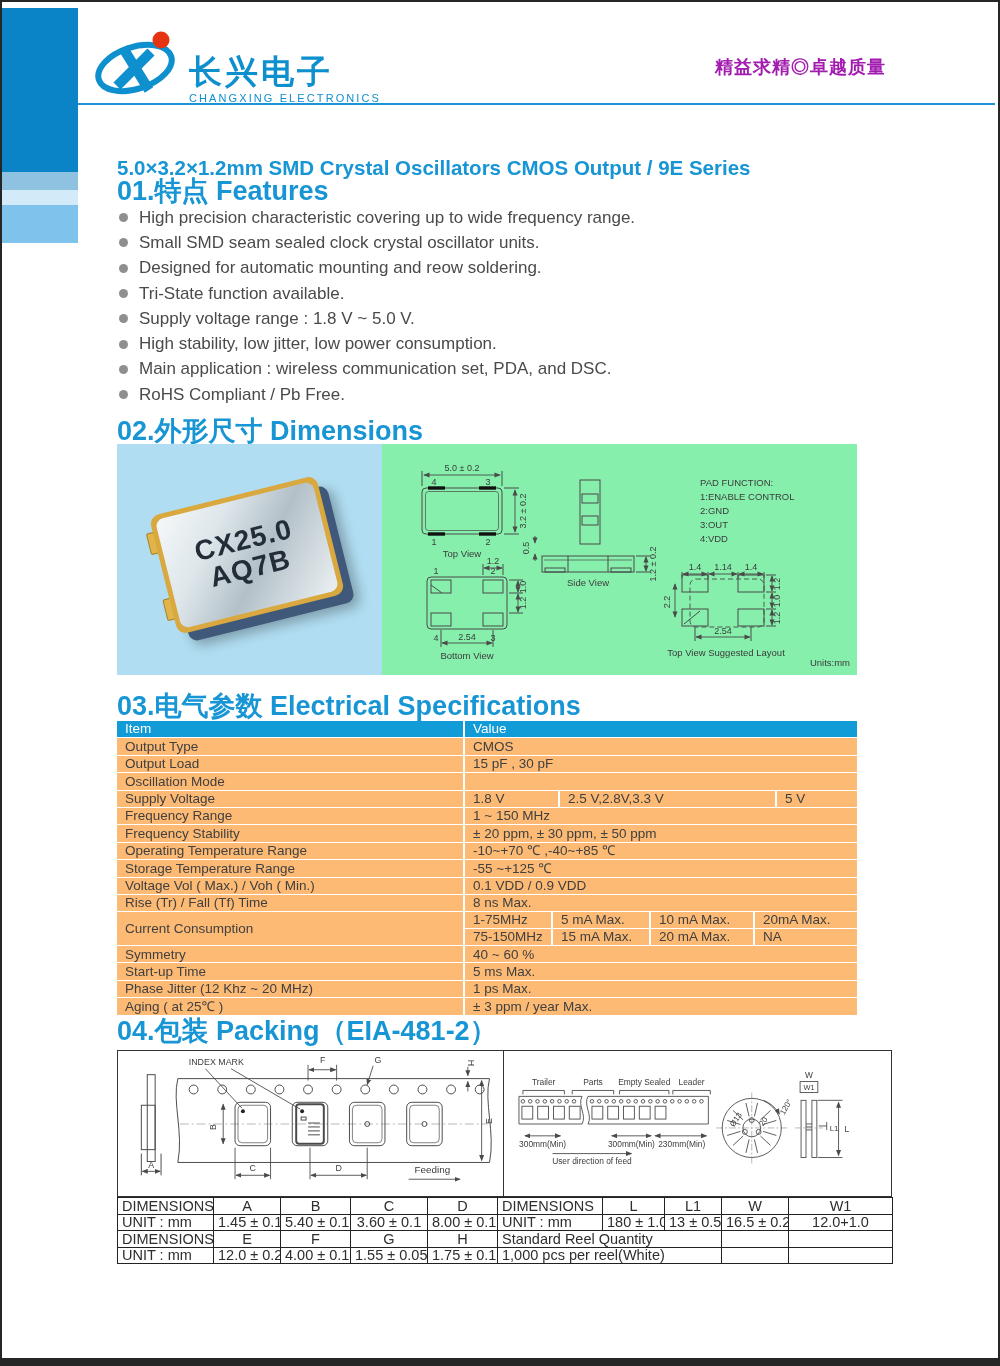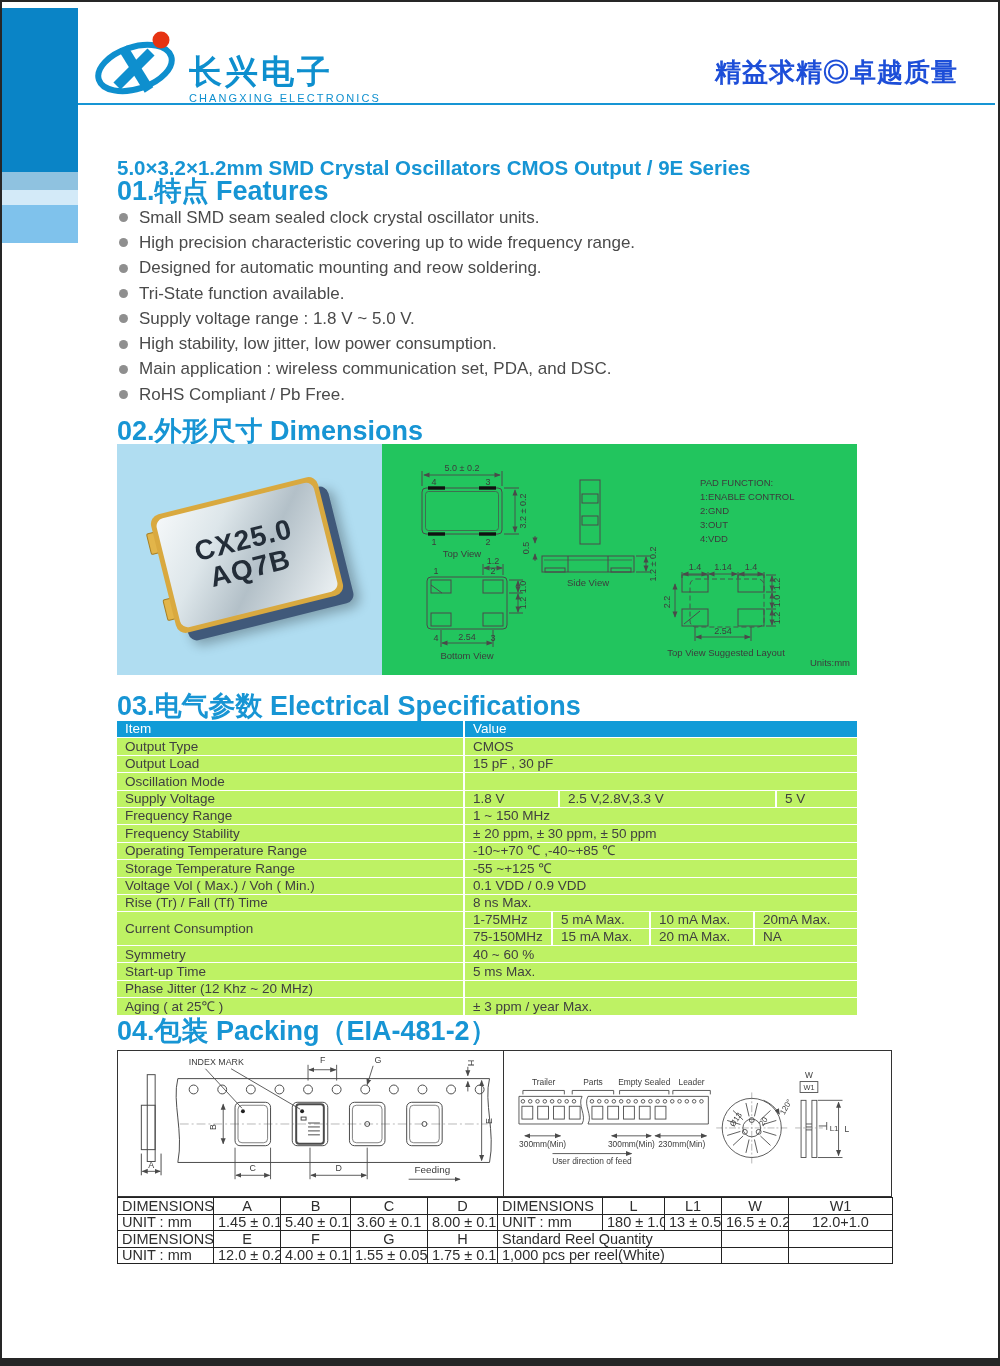--- a/index.html
+++ b/index.html
@@ -10,47 +10,47 @@
   .sidebar{position:absolute;left:0;top:6px;width:76px;}
   .sb1{height:164px;background:#0a84c6;}
   .sb2{height:18px;background:#8fc2e0;}
   .sb3{height:15px;background:#d3eaf8;}
   .sb4{height:38px;background:#7fc2ec;}
   
   .logo{position:absolute;left:93px;top:24px;display:flex;align-items:flex-end;}
   .logo-txt{margin-left:10px;}
   .logo-cn{font-size:33px;font-weight:bold;color:#0e8fce;letter-spacing:3px;line-height:1.1;}
   .logo-en{font-size:11px;color:#0e8fce;letter-spacing:2.1px;margin-top:2px;}
-  .slogan{position:absolute;left:713px;top:53px;font-size:26px;font-weight:bold;color:#1d4ed8;letter-spacing:1px;}
+  .slogan{position:absolute;left:713px;top:53px;font-size:18px;font-weight:bold;color:#a21caf;letter-spacing:1px;}
   .hline{position:absolute;left:76px;top:101px;width:917px;height:2px;background:#1795d4;}
   
   .doc-title{position:absolute;left:115px;top:134px;font-size:20.5px;font-weight:bold;color:#1795d4;margin-top:20px;}
   .sec-h{position:absolute;left:115px;font-size:27px;font-weight:bold;color:#1795d4;}
   #h-feat{top:171px;} #h-dim{top:411px;} #h-elec{top:686px;} #h-pack{top:1011px;}
   
   .feat-list{position:absolute;left:117px;top:203px;}
   .bullet{display:flex;align-items:center;height:25.3px;font-size:17px;color:#4a4a4a;}
   .dot{width:9px;height:9px;border-radius:50%;background:#8f8f8f;margin-right:11px;flex:0 0 auto;}
   
   .dim-fig{position:absolute;left:115px;top:442px;width:740px;height:231px;display:flex;}
   .photo-panel{width:265px;height:100%;background:#b0ddf1;position:relative;overflow:hidden;}
-  .draw-panel{width:475px;height:100%;background:#22c55e;text-align:center;}
+  .draw-panel{width:475px;height:100%;background:#86efac;text-align:center;}
   .chip{position:absolute;left:44px;top:50px;width:172px;height:122px;transform:rotate(-14deg);}
   .chip-body{position:absolute;left:0;top:0;right:0;bottom:0;background:#d9a93f;border-radius:10px;
              box-shadow:9px 11px 0 -1px #40597a,13px 16px 12px rgba(0,0,0,.28);}
   .chip-pad{position:absolute;width:16px;height:20px;background:#e2b54a;border:1px solid #a87f22;border-radius:2px;}
   .cp1{left:-7px;top:16px;} .cp2{left:-7px;bottom:16px;} .cp3{right:-7px;top:16px;} .cp4{right:-7px;bottom:16px;}
   .chip-top{position:absolute;left:5px;top:5px;right:5px;bottom:5px;border-radius:8px;
             background:linear-gradient(130deg,#f5f8f9 0%,#dde6ea 30%,#b3c0c8 58%,#ecf1f3 100%);
             display:flex;align-items:center;justify-content:center;}
   .chip-text{font-size:28px;font-weight:bold;color:#232d38;text-align:center;line-height:1.02;letter-spacing:1px;}
   svg text{font-family:"Liberation Sans",sans-serif;fill:#3c3c3c;}
   
   .spec{position:absolute;left:115px;top:719px;width:740px;font-size:13.5px;color:#404040;}
-  .spec-row{display:flex;background:#bef264;border-bottom:1.7px solid #fff;min-height:16.4px;align-items:stretch;line-height:1;}
+  .spec-row{display:flex;background:#fdba74;border-bottom:1.7px solid #fff;min-height:16.4px;align-items:stretch;line-height:1;}
   .spec-row.hdr{background:#119bd7;color:#fff;}
   .spec-row.hdr div{color:#fff;}
   .ci{width:348px;border-right:2px solid #fff;display:flex;align-items:center;padding-left:8px;box-sizing:border-box;flex:0 0 auto;}
   .cv{flex:1;display:flex;align-items:center;padding-left:8px;}
   .cv3a{width:85px;border-right:2px solid #fff;display:flex;align-items:center;padding-left:8px;flex:0 0 auto;}
   .cv3b{width:207px;border-right:2px solid #fff;display:flex;align-items:center;padding-left:8px;flex:0 0 auto;}
   .cv3c{flex:1;display:flex;align-items:center;padding-left:8px;}
   .cc-grid{flex:1;display:grid;grid-template-columns:88px 98px 104px 1fr;grid-auto-rows:16.4px;}
   .cc{display:flex;align-items:center;padding-left:8px;}
   .cc.vr{border-right:2px solid #fff;}
@@ -92,25 +92,25 @@
     </div>
   </div>
   <div class="slogan">精益求精◎卓越质量</div>
   <div class="hline"></div>
 
   <div class="doc-title">5.0×3.2×1.2mm SMD Crystal Oscillators CMOS Output / 9E Series</div>
   <div class="sec-h" id="h-feat">01.特点 Features</div>
   <div class="feat-list">
     <div class="bullet">
         <span class="dot"></span>
+        <span>High precision characteristic covering up to wide frequency range.</span>
+      </div>
+    <div class="bullet">
+        <span class="dot"></span>
         <span>Small SMD seam sealed clock crystal oscillator units.</span>
-      </div>
-    <div class="bullet">
-        <span class="dot"></span>
-        <span>High precision characteristic covering up to wide frequency range.</span>
       </div>
     <div class="bullet">
         <span class="dot"></span>
         <span>Designed for automatic mounting and reow soldering.</span>
       </div>
     <div class="bullet">
         <span class="dot"></span>
         <span>Tri-State function available.</span>
       </div>
     <div class="bullet">
@@ -341,20 +341,21 @@
     <div class="spec-row">
       <div class="ci">Symmetry</div>
       <div class="cv">40 ~ 60 %</div>
     </div>
     <div class="spec-row">
       <div class="ci">Start-up Time</div>
       <div class="cv">5 ms Max.</div>
     </div>
     <div class="spec-row">
       <div class="ci">Phase Jitter (12 Khz ~ 20 MHz)</div>
+      <div class="cv">1 ps Max.</div>
     </div>
     <div class="spec-row">
       <div class="ci">Aging ( at 25℃ )</div>
       <div class="cv">± 3 ppm / year Max.</div>
     </div>
   </div>
 
   <div class="sec-h" id="h-pack">04.包装 Packing（EIA-481-2）</div>
   <div class="pack-fig">
     <svg class="pk-left" viewBox="0 0 385 147">

